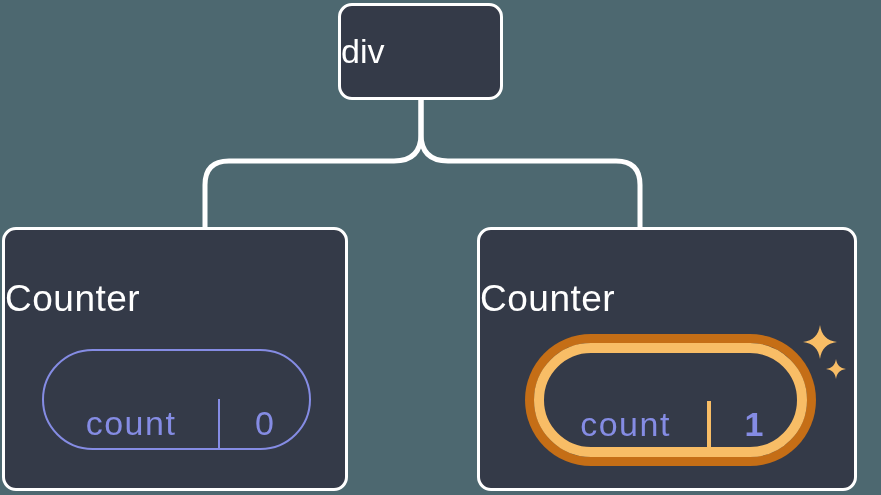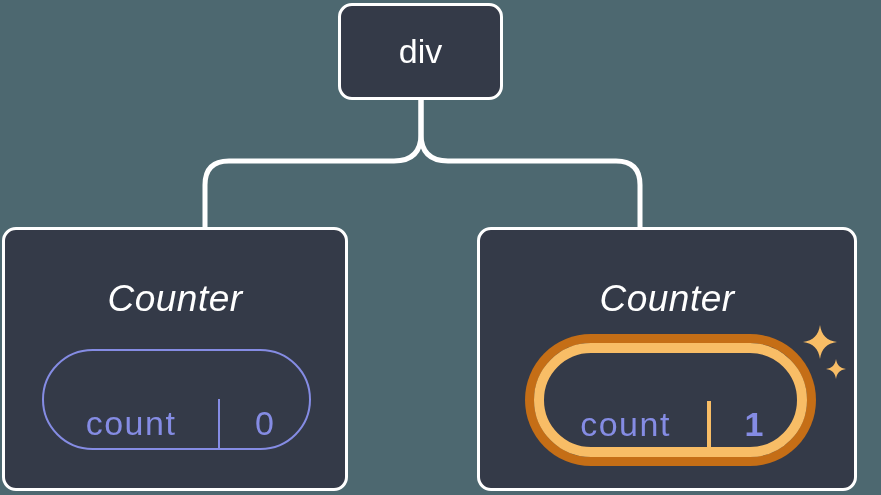--- a/index.html
+++ b/index.html
@@ -30,45 +30,43 @@
   }
   .node{
     position:absolute;
     background:var(--node-fill);
     border:3px solid var(--node-border);
     border-radius:14px;
   }
   .root-node{
     left:338px;top:3px;
     width:165px;height:97px;
-    display:flex;align-items:center;justify-content:center;
+    display:flex;align-items:center;
     color:#FFFFFF;
     font-size:34px;
     font-weight:500;
   }
   .card{
     position:absolute;
     top:227px;
     height:264px;
     background:var(--node-fill);
     border:3px solid var(--node-border);
     border-radius:14px;
   }
   .card-left{left:2px;width:346px;}
   .card-right{left:477px;width:380px;}
   .card-title{
     position:absolute;
     left:0;top:48px;
     width:100%;
-    text-align:center;
     color:#FFFFFF;
     font-size:37px;
     font-weight:500;
     letter-spacing:0.5px;
-    font-style:italic;
   }
   .pill{
     position:absolute;
     display:flex;
     align-items:stretch;
   }
   .pill-plain{
     left:37px;top:119px;
     width:269px;height:101px;
     border:2px solid var(--state-accent);

